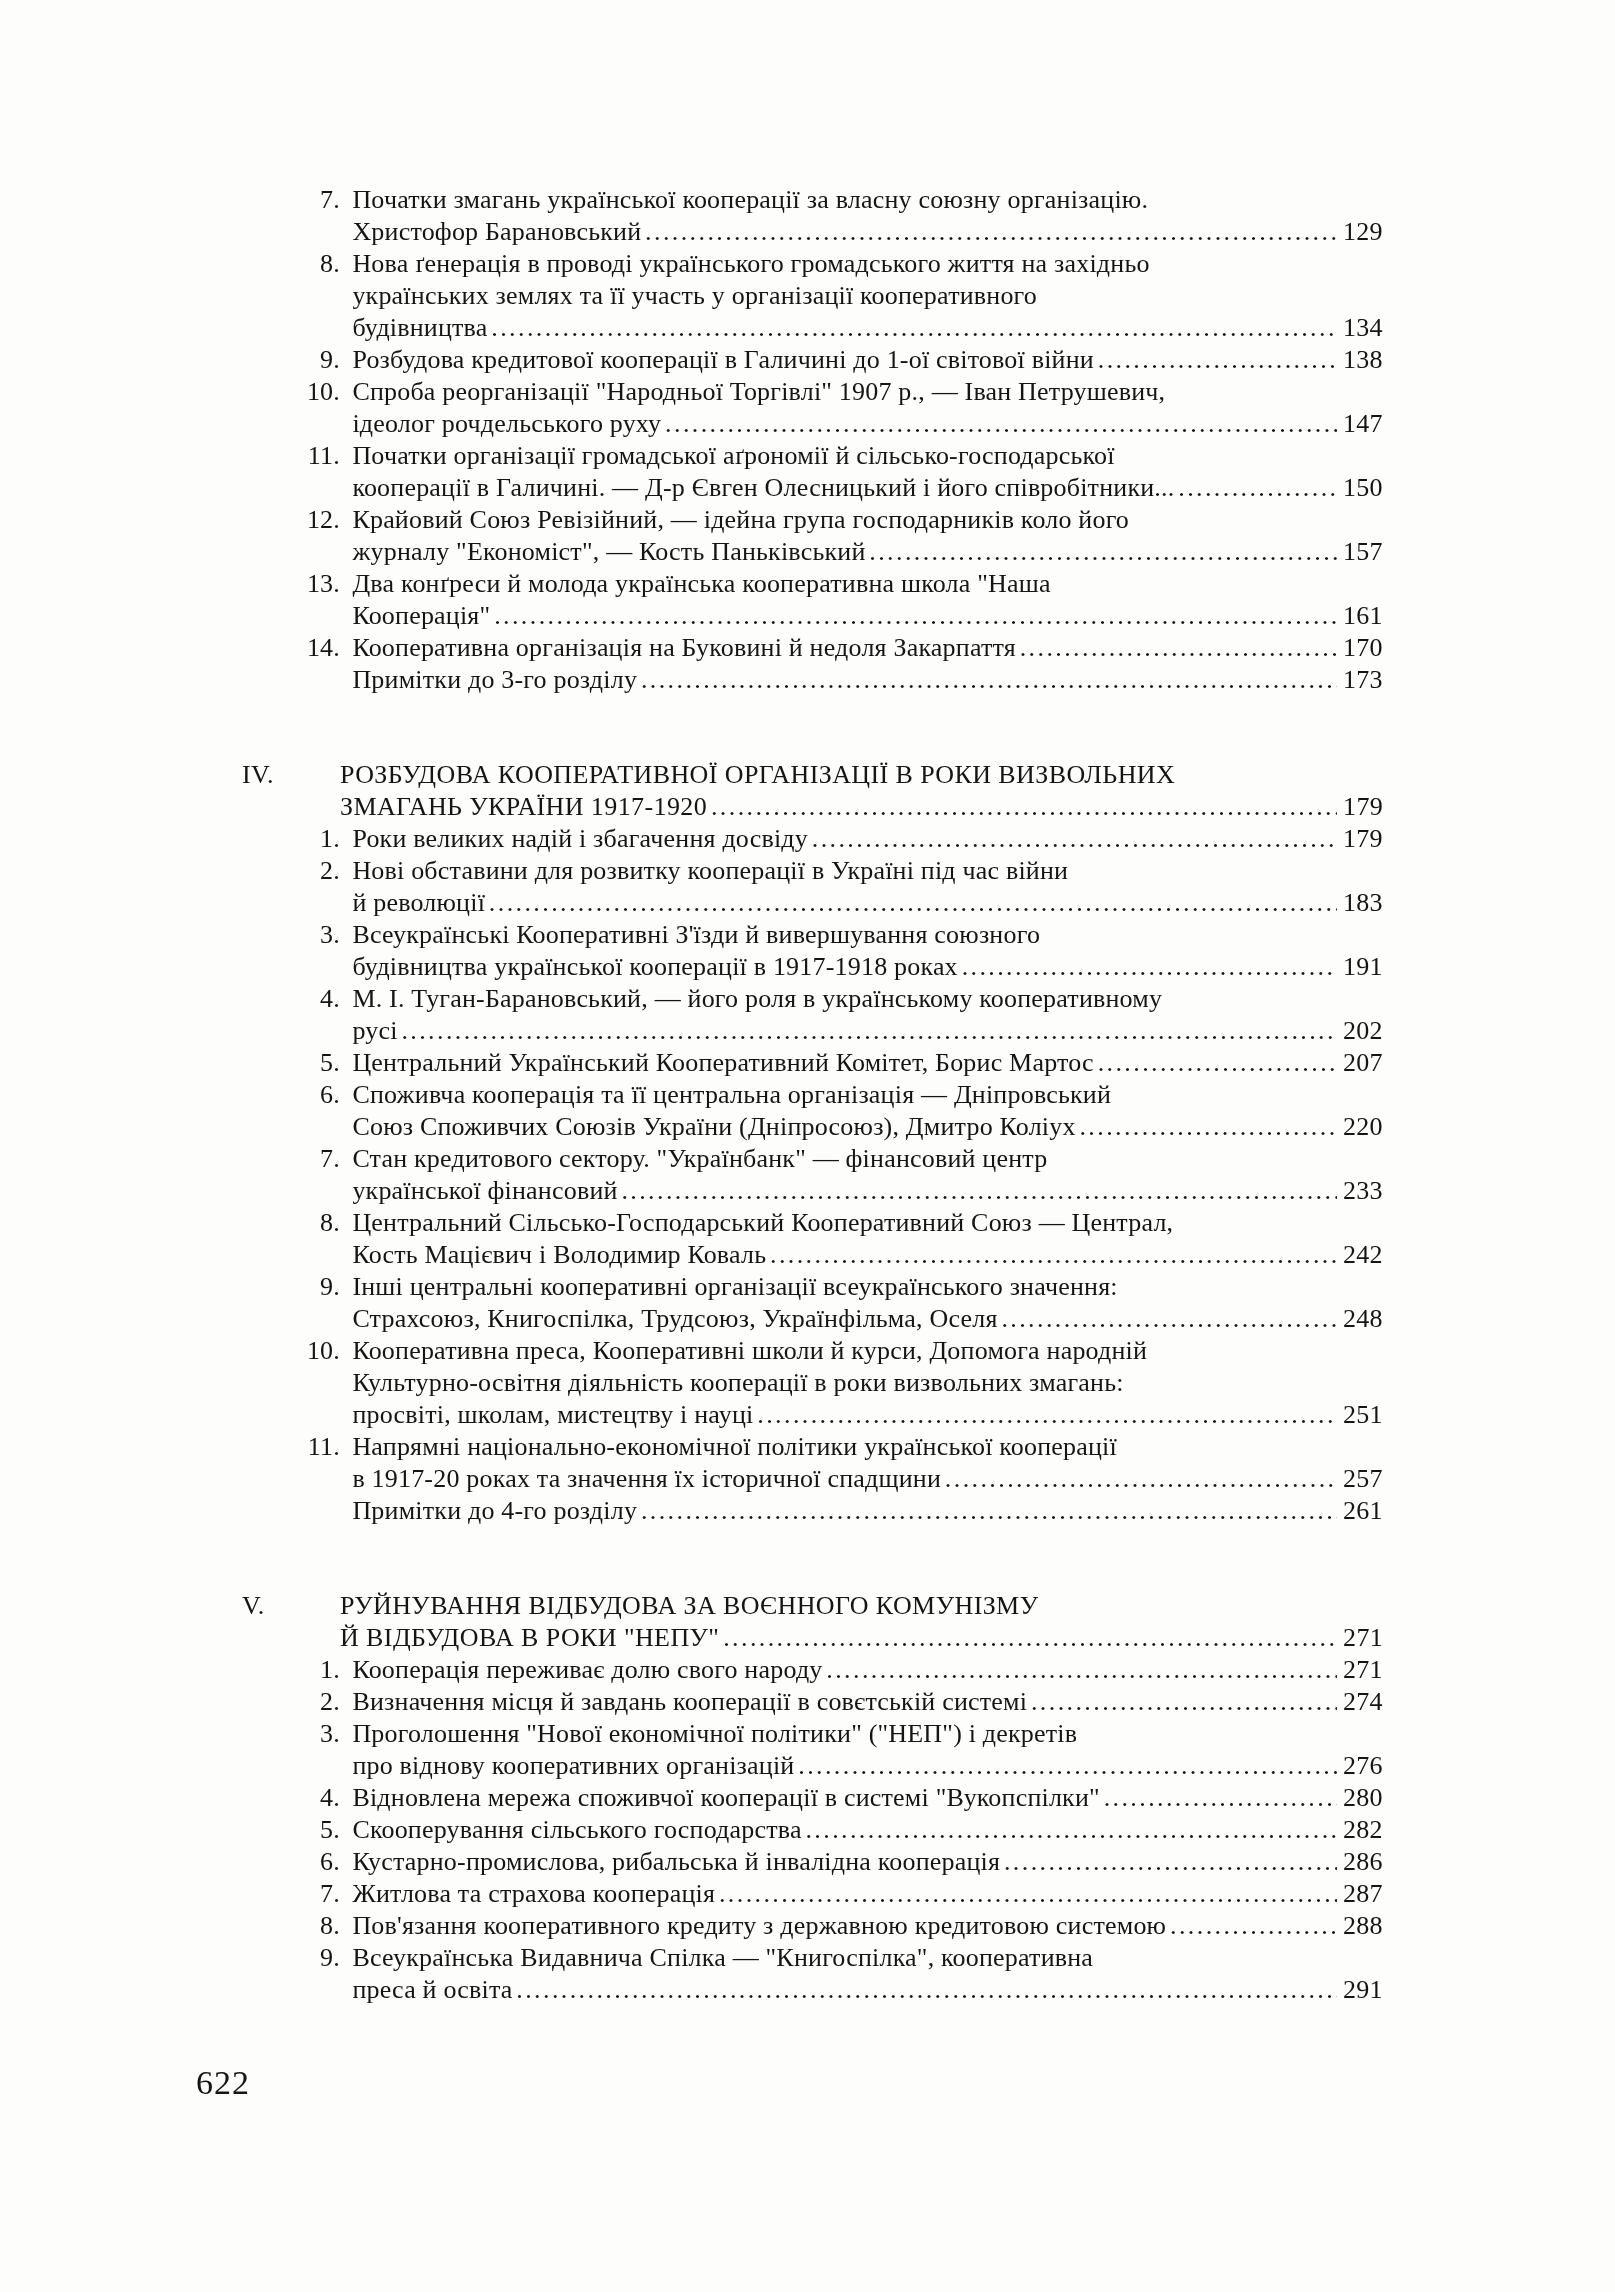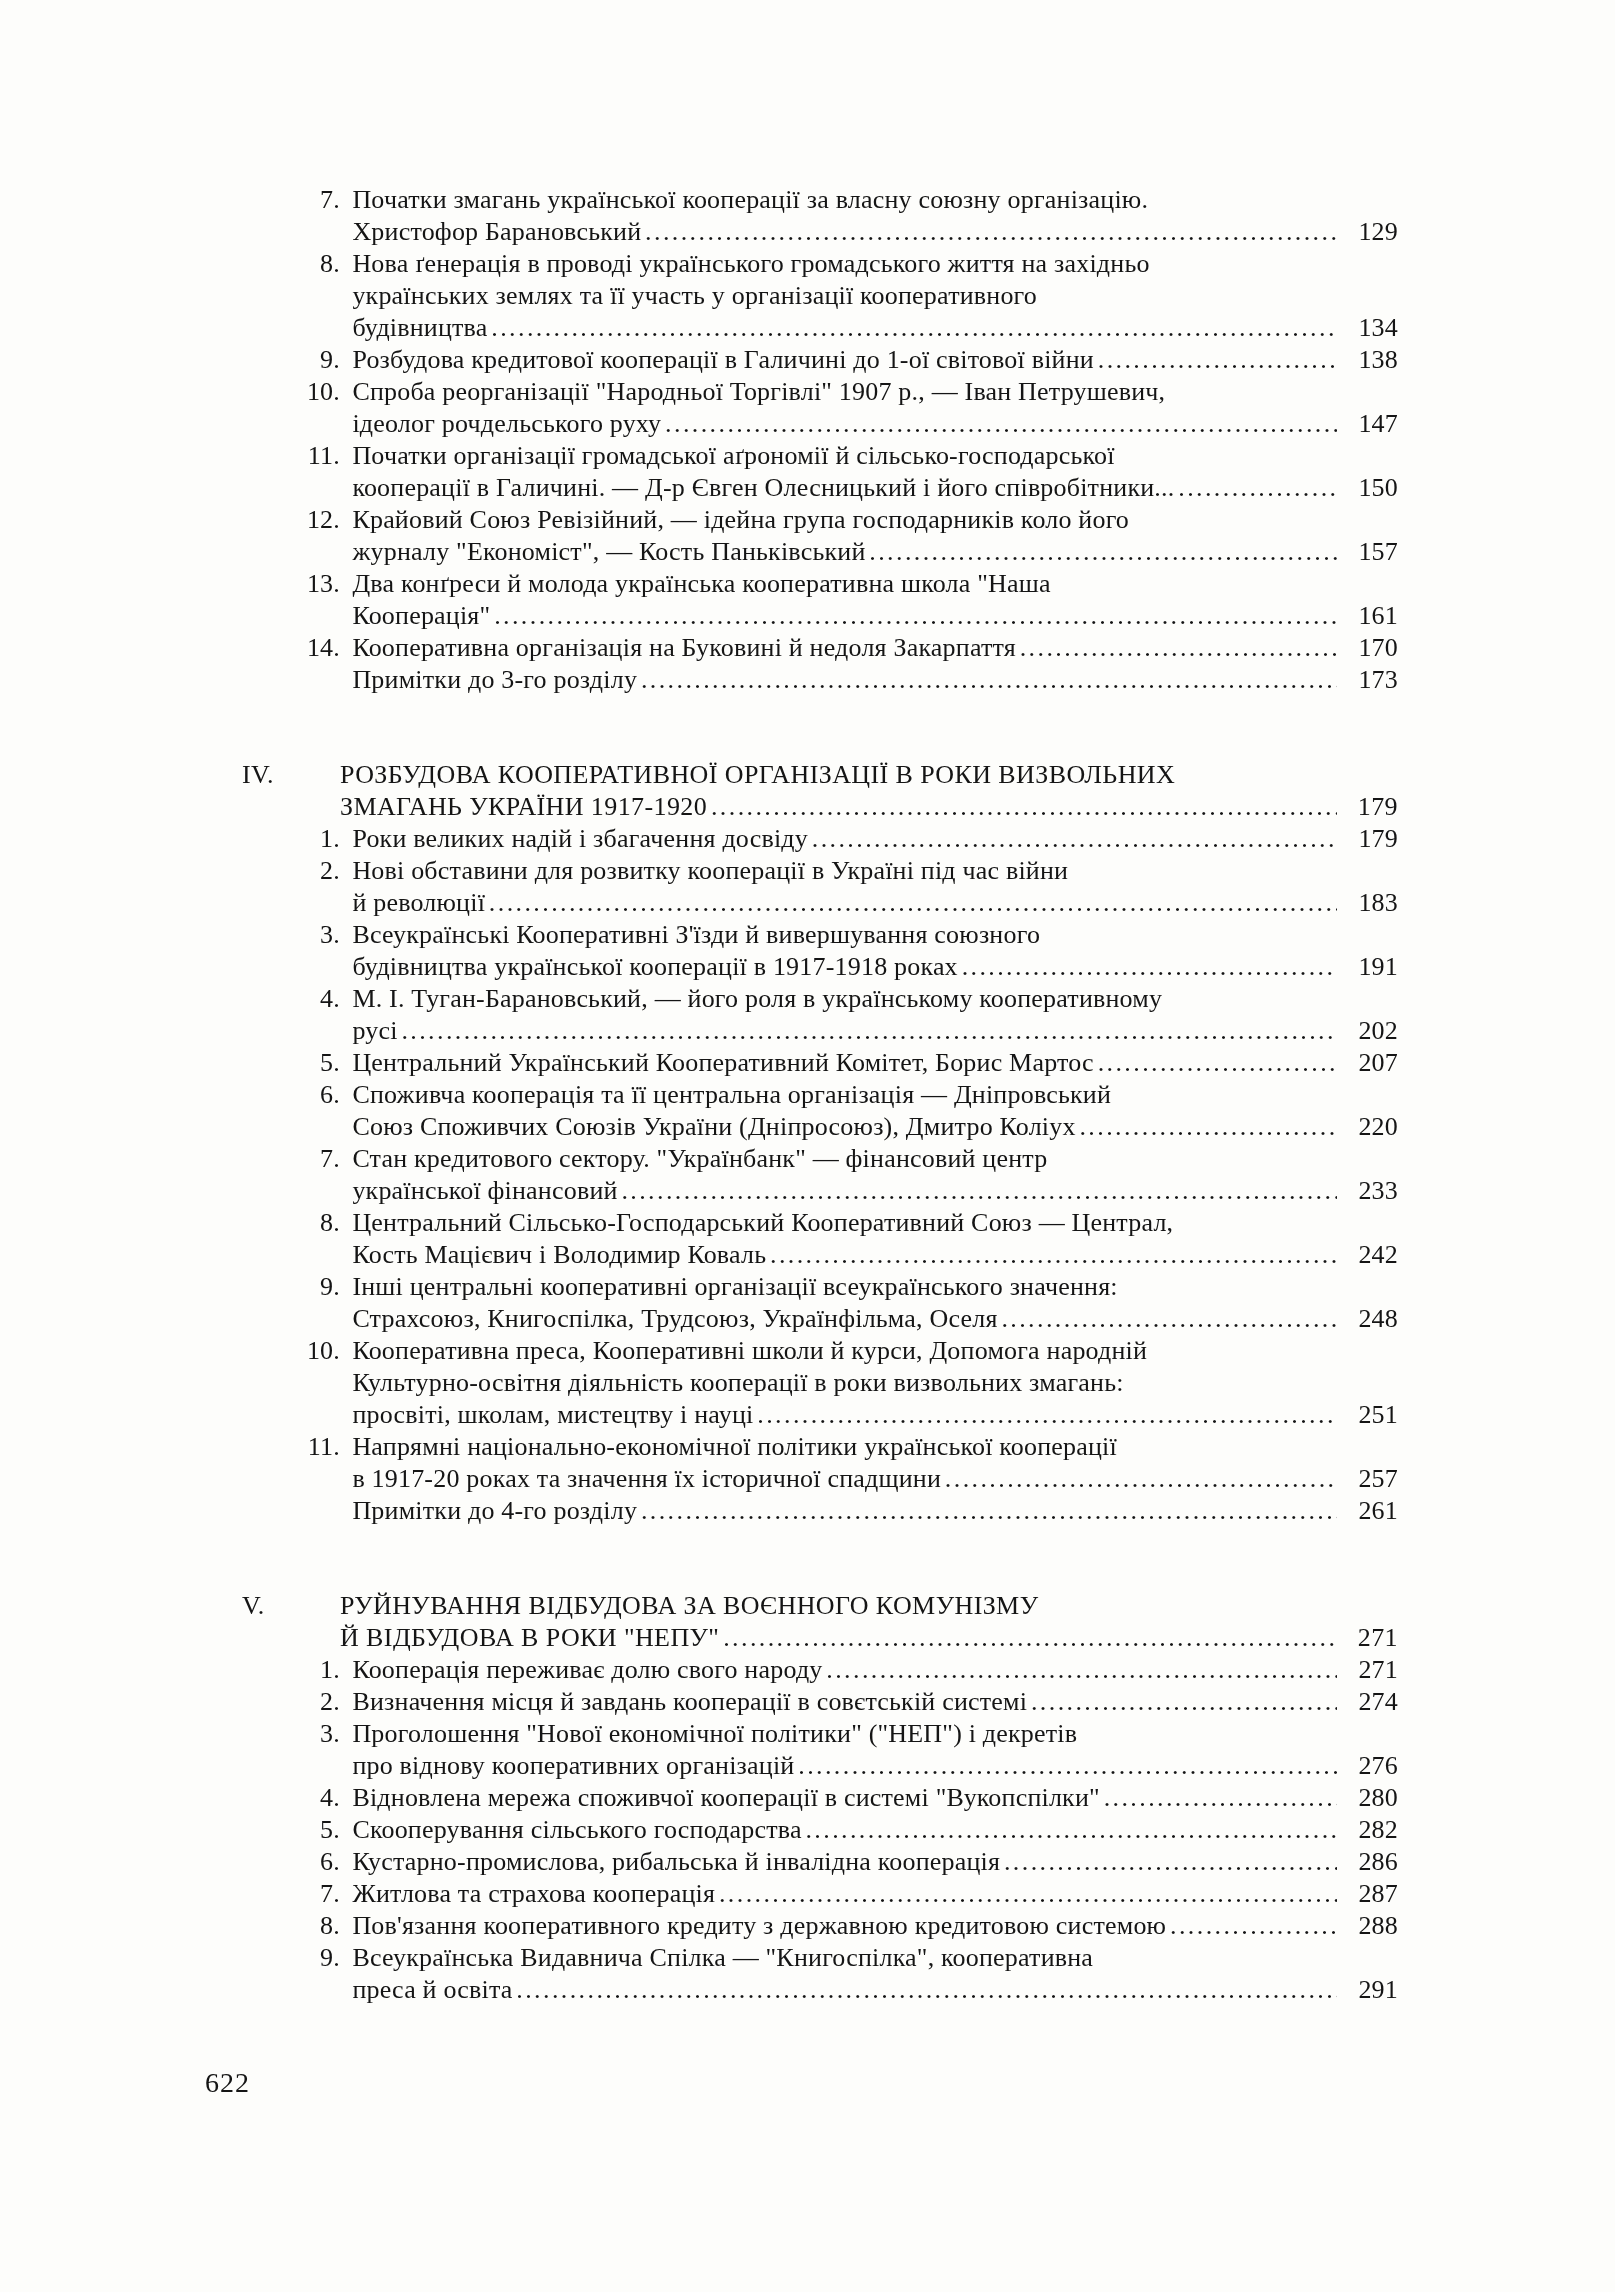--- a/index.html
+++ b/index.html
@@ -55,30 +55,29 @@
     margin: 0 5.7px 0 3.8px;
     min-width: 0;
   }
   .dots::after {
     content: "........................................................................................................................................................................................................................................";
     letter-spacing: 2.4px;
   }
   .pagenum {
     flex: 0 0 auto;
     min-width: 55px;
-    text-align: right;
     white-space: nowrap;
   }
 
   .row.heading { letter-spacing: 0.4px; gap: 44px; }
 
   .folio {
     position: absolute;
-    left: 205px; top: 2067px;
-    font-size: 28px;
+    left: 196px; top: 2067px;
+    font-size: 34px;
     line-height: 32.5px;
     letter-spacing: 1px;
   }
 </style>
 </head>
 <body>
 
 <div class="scan-page">
   <div class="toc">
       <div class="section">

